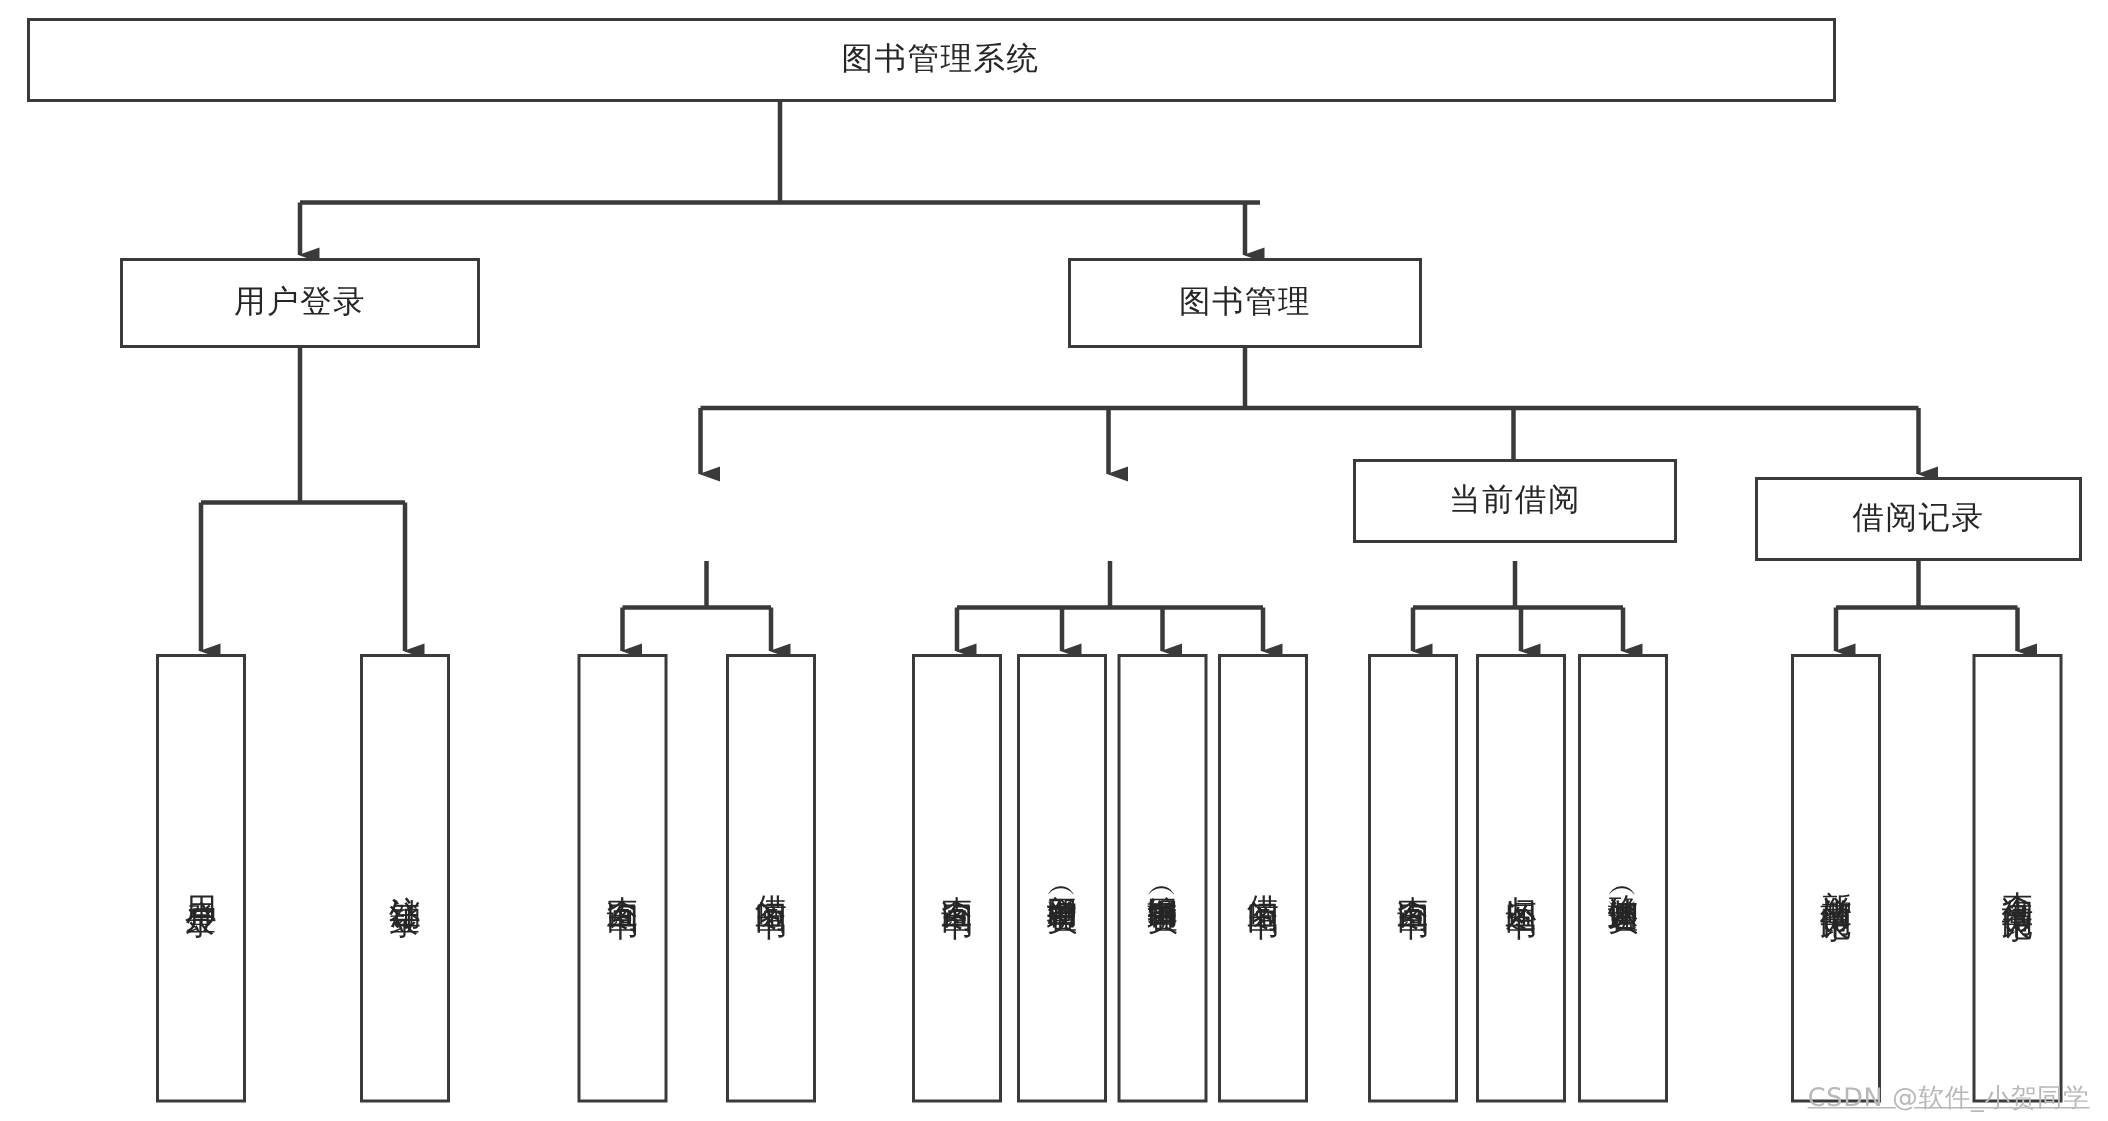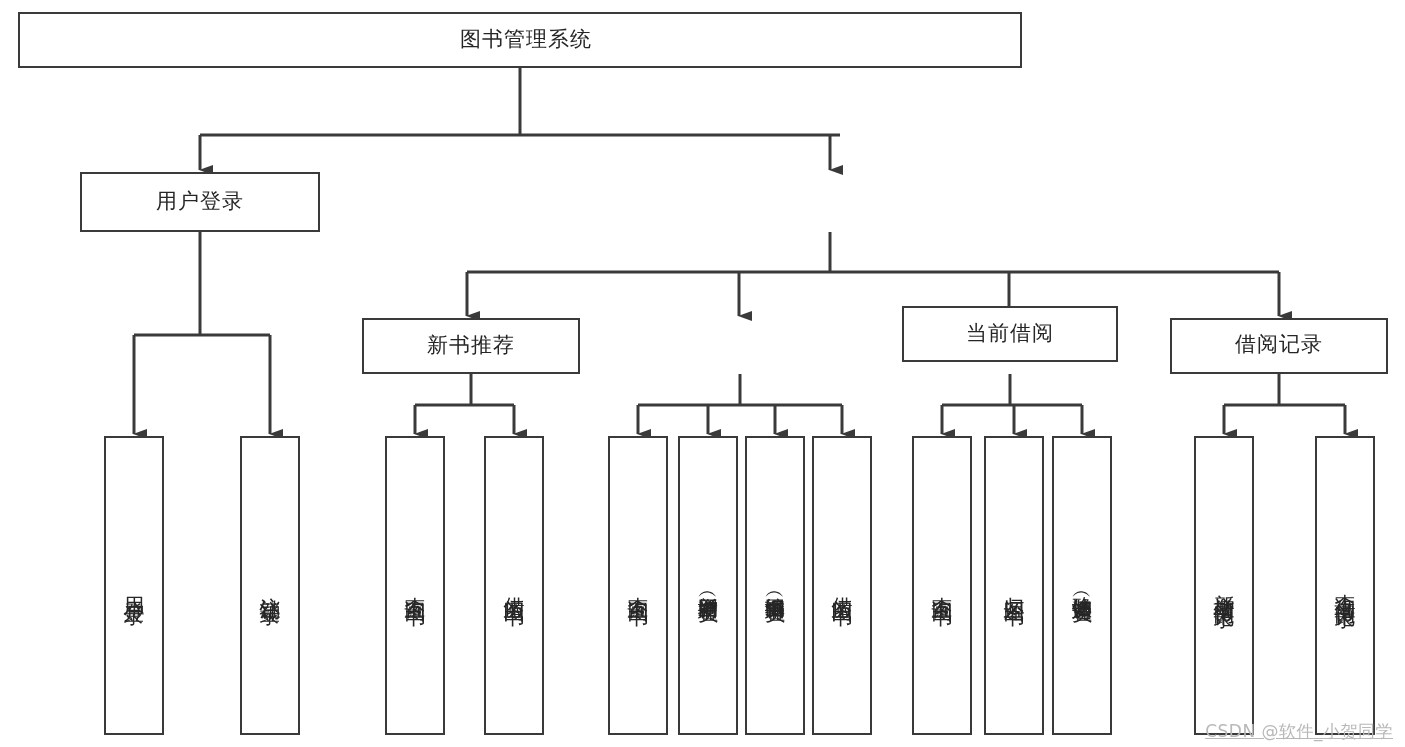--- a/index.html
+++ b/index.html
@@ -119,27 +119,27 @@
     <path class="lk" d="M942,405 L942,434" marker-end="url(#ah)"></path>
     <path class="lk" d="M1014,405 L1014,434" marker-end="url(#ah)"></path>
     <path class="lk" d="M1082,405 L1082,434" marker-end="url(#ah)"></path>
 
     <path class="lk" d="M1279,374 L1279,405"></path>
     <path class="lk" d="M1224,405 L1345,405"></path>
     <path class="lk" d="M1224,405 L1224,434" marker-end="url(#ah)"></path>
     <path class="lk" d="M1345,405 L1345,434" marker-end="url(#ah)"></path>
   </svg>
 
-  <div class="node horiz" style="left: 18px; top: 12px; width: 1004px; height: 56px; padding-left: 12px;">图书管理系统</div>
+  <div class="node horiz" style="left: 18px; top: 12px; width: 1206px; height: 56px; padding-left: 12px;">图书管理系统</div>
 
   <div class="node horiz" style="left: 80px; top: 172px; width: 240px; height: 60px;">用户登录</div>
+  <div class="node horiz" style="left: 712px; top: 172px; width: 236px; height: 60px;">图书管理</div>
 
-  <div class="node horiz" style="left: 362px; top: 318px; width: 218px; height: 56px;">新书推荐</div>
   <div class="node horiz" style="left: 902px; top: 306px; width: 216px; height: 56px;">当前借阅</div>
-  <div class="node horiz" style="left: 1170px; top: 318px; width: 218px; height: 56px; font-family: Liberation Mono, monospace;">借阅记录</div>
+  <div class="node horiz" style="left: 1170px; top: 318px; width: 218px; height: 56px;">借阅记录</div>
 
   <div class="node vert" style="left: 104px; top: 436px; width: 60px; height: 299px;">用户登录</div>
   <div class="node vert" style="left: 240px; top: 436px; width: 60px; height: 299px;">注销登录</div>
   <div class="node vert" style="left: 385px; top: 436px; width: 60px; height: 299px;">查询图书</div>
   <div class="node vert" style="left: 484px; top: 436px; width: 60px; height: 299px;">借阅图书</div>
   <div class="node vert" style="left: 608px; top: 436px; width: 60px; height: 299px;">查询图书</div>
   <div class="node vert tight" style="left: 678px; top: 436px; width: 60px; height: 299px;">新增图书（管理员）</div>
   <div class="node vert tight" style="left: 745px; top: 436px; width: 60px; height: 299px;">编辑图书（管理员）</div>
   <div class="node vert" style="left: 812px; top: 436px; width: 60px; height: 299px;">借阅图书</div>
   <div class="node vert" style="left: 912px; top: 436px; width: 60px; height: 299px;">查询图书</div>

